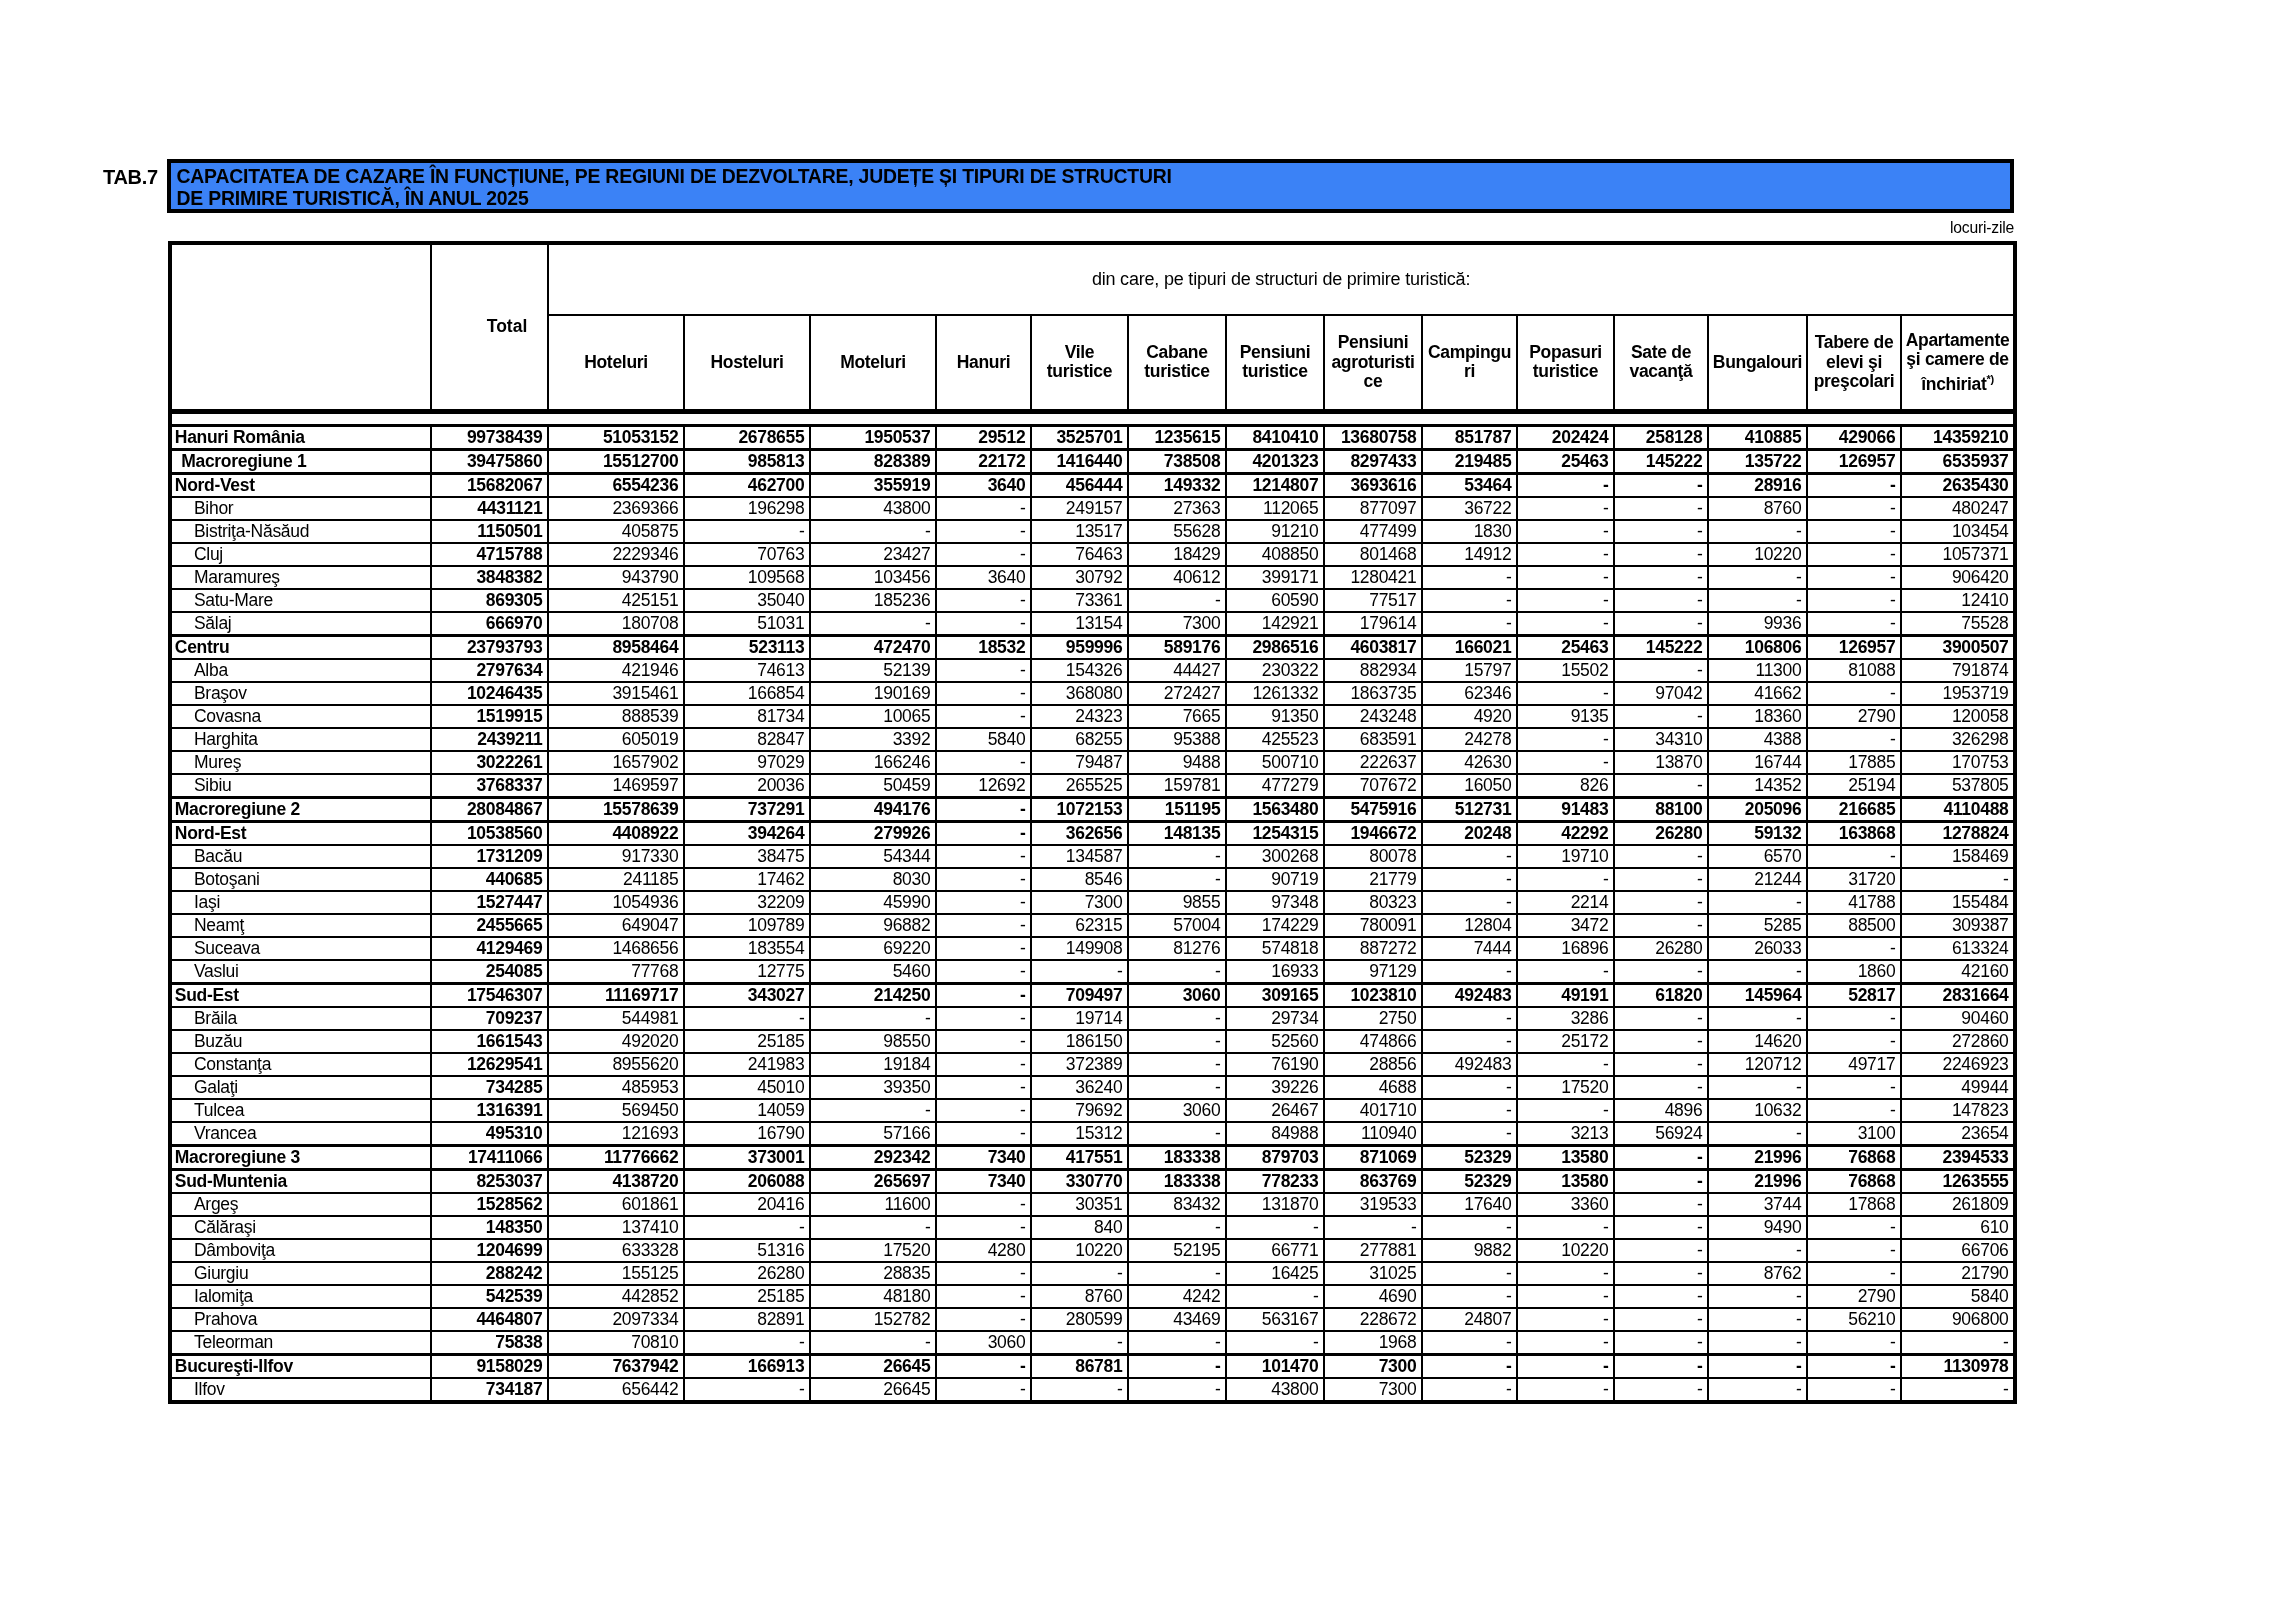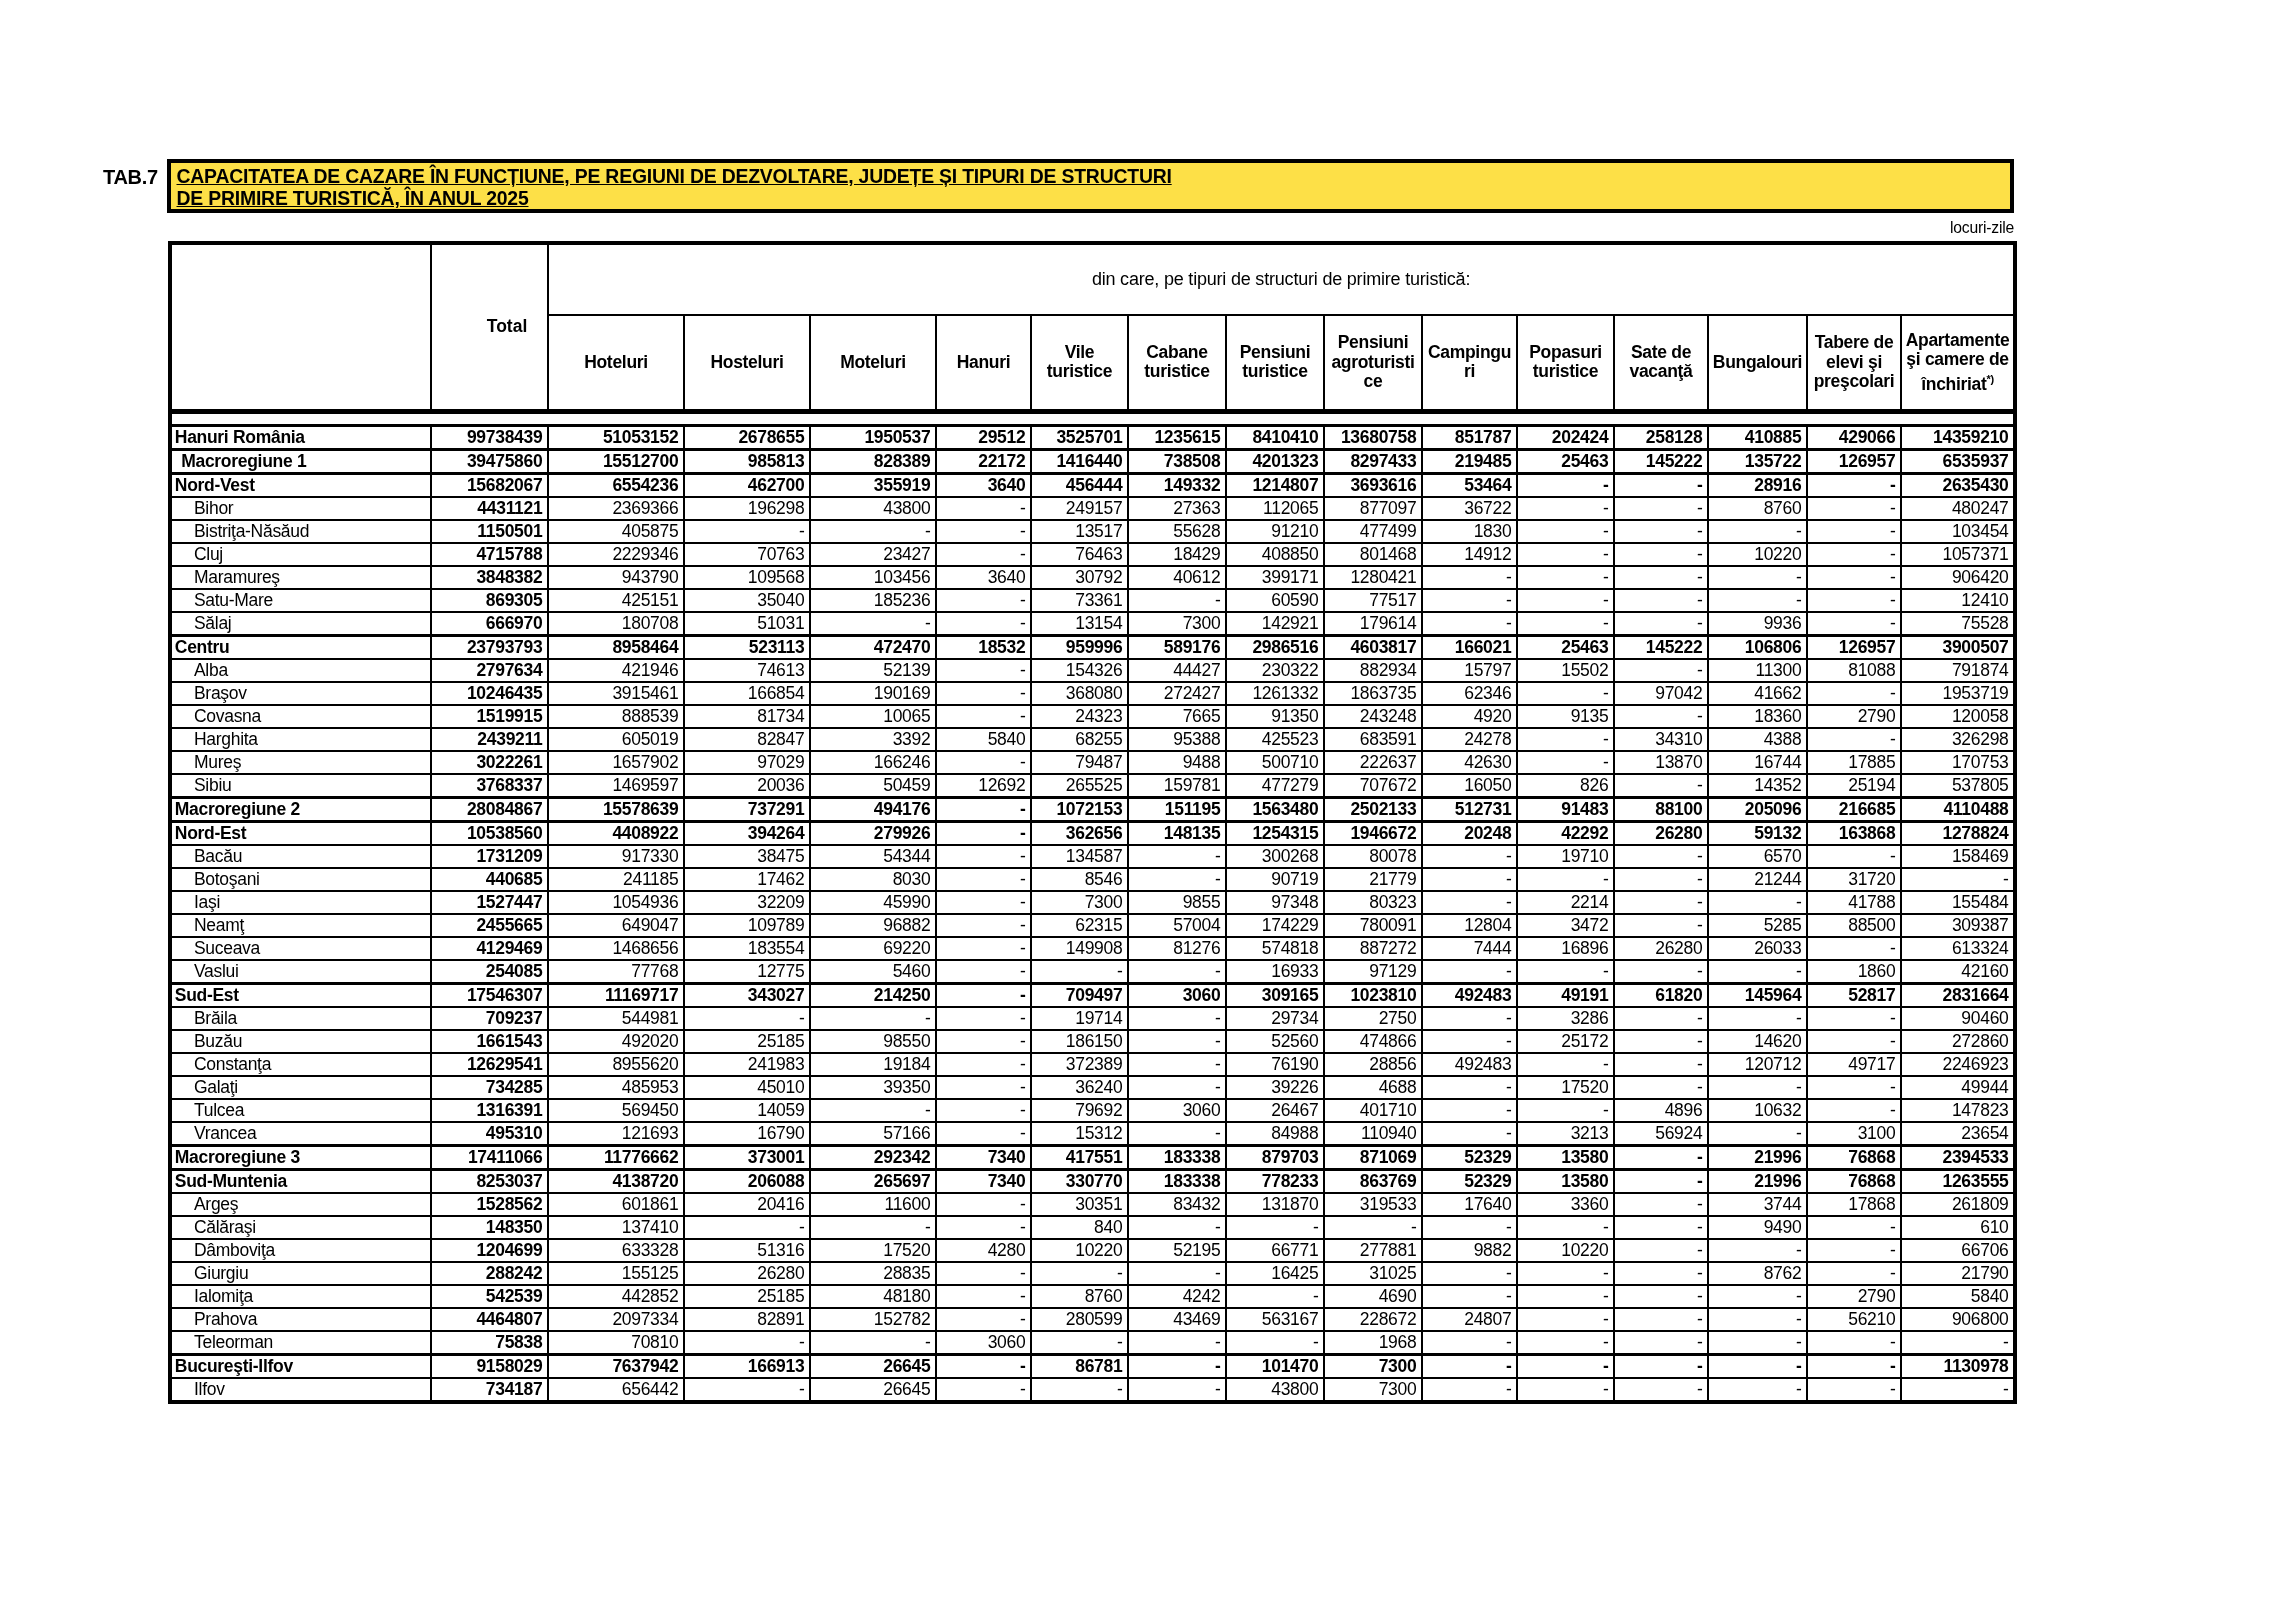--- a/index.html
+++ b/index.html
@@ -6,23 +6,22 @@
   body{
     width:2291px;height:1620px;position:relative;
     font-family:"Liberation Sans",sans-serif;color:#000;
   }
   .tab-label{
     position:absolute;left:103px;top:166px;
     font-size:20px;font-weight:bold;letter-spacing:-0.3px;
   }
   .title-box{
     position:absolute;left:167px;top:159px;width:1847px;height:54px;
-    box-sizing:border-box;background:#fde047;border:4.6px solid #000;
+    box-sizing:border-box;background:#3b82f6;border:4.6px solid #000;
     padding:1.8px 5.5px 0 5.5px;
-    text-decoration:underline;
   }
   .title-line{font-size:19.4px;font-weight:bold;line-height:22px;letter-spacing:-0.2px;white-space:nowrap;}
   .unit-note{
     position:absolute;left:168px;top:219px;width:1846px;
     text-align:right;font-size:15.7px;font-weight:normal;letter-spacing:-0.2px;
   }
   table.cap{
     position:absolute;left:168px;top:241px;width:1846px;
     border-collapse:collapse;table-layout:fixed;
     border:4.6px solid #000;
@@ -408,21 +407,21 @@
       <tr class="level-region major">
         <td class="lbl">Macroregiune 2</td>
         <td class="num tot">28084867</td>
         <td class="num">15578639</td>
         <td class="num">737291</td>
         <td class="num">494176</td>
         <td class="num">-</td>
         <td class="num">1072153</td>
         <td class="num">151195</td>
         <td class="num">1563480</td>
-        <td class="num">2502133</td>
+        <td class="num">5475916</td>
         <td class="num">512731</td>
         <td class="num">91483</td>
         <td class="num">88100</td>
         <td class="num">205096</td>
         <td class="num">216685</td>
         <td class="num">4110488</td>
       </tr>
       <tr class="level-region major">
         <td class="lbl">Nord-Est</td>
         <td class="num tot">10538560</td>

